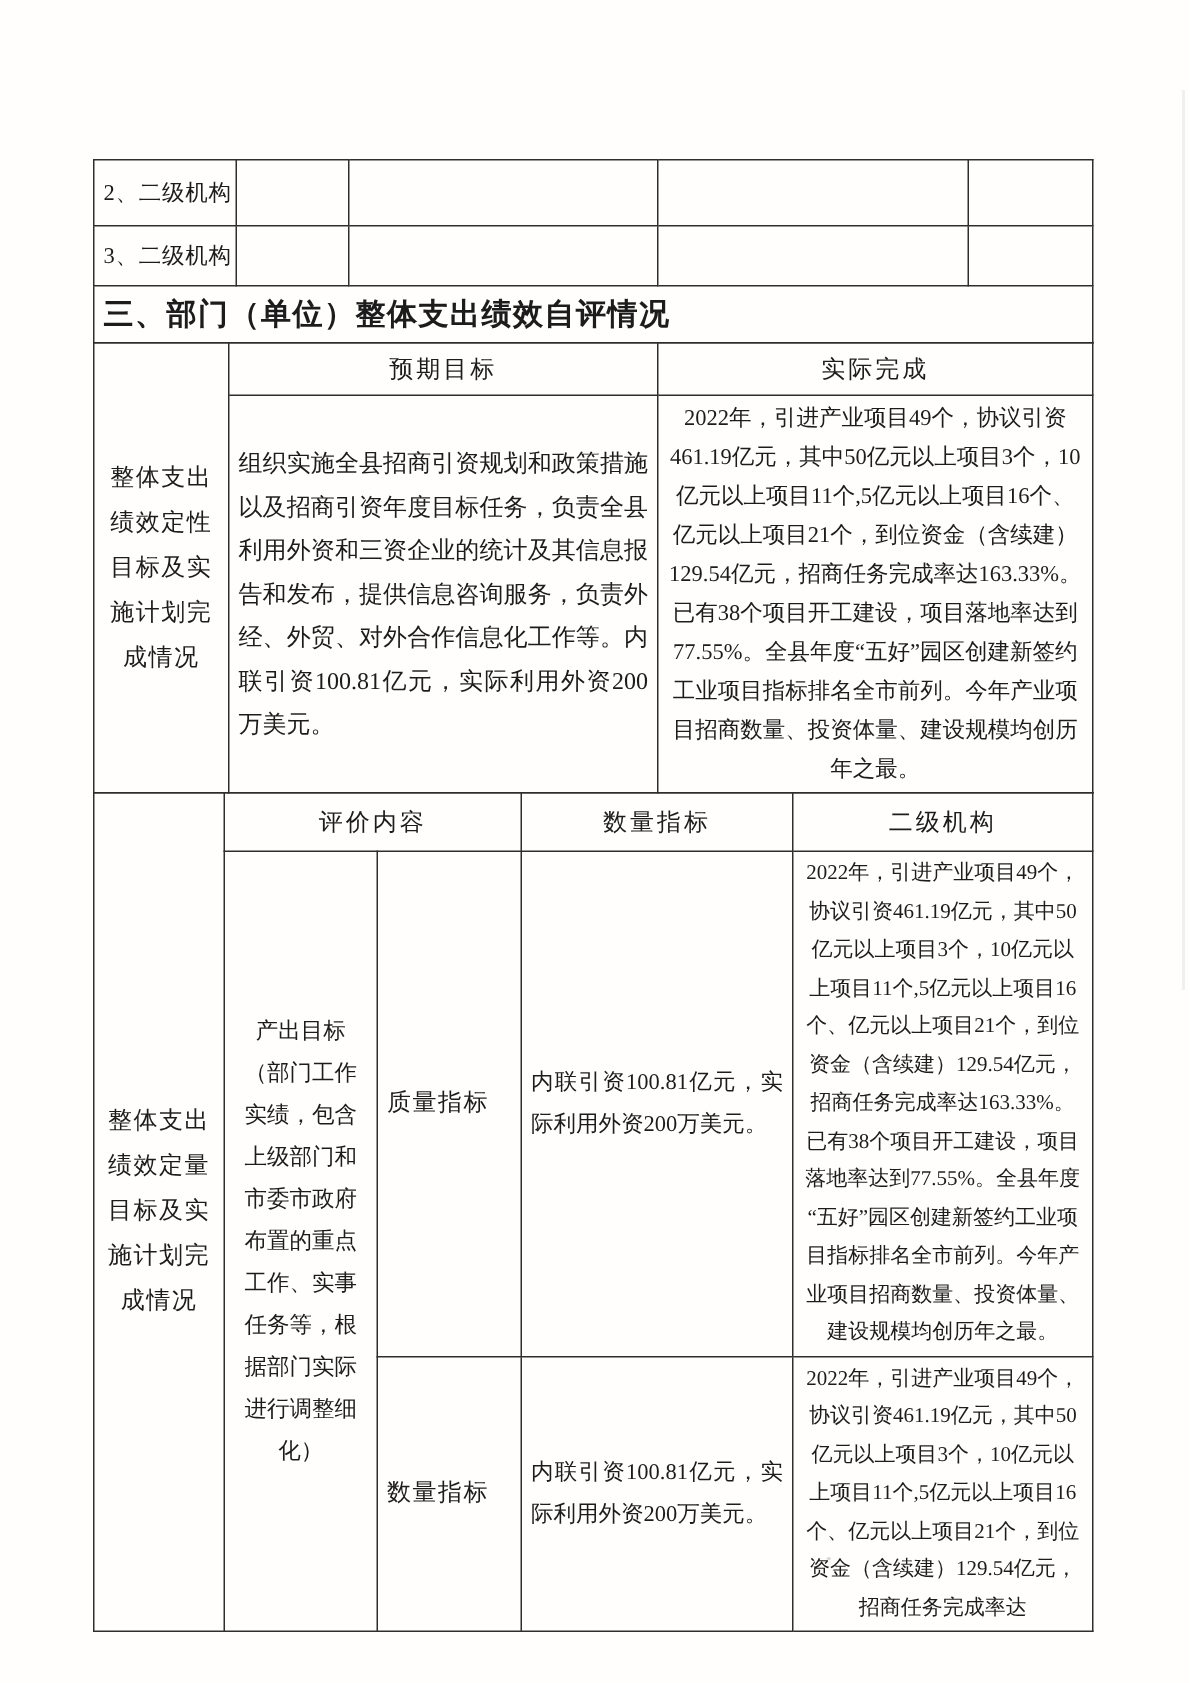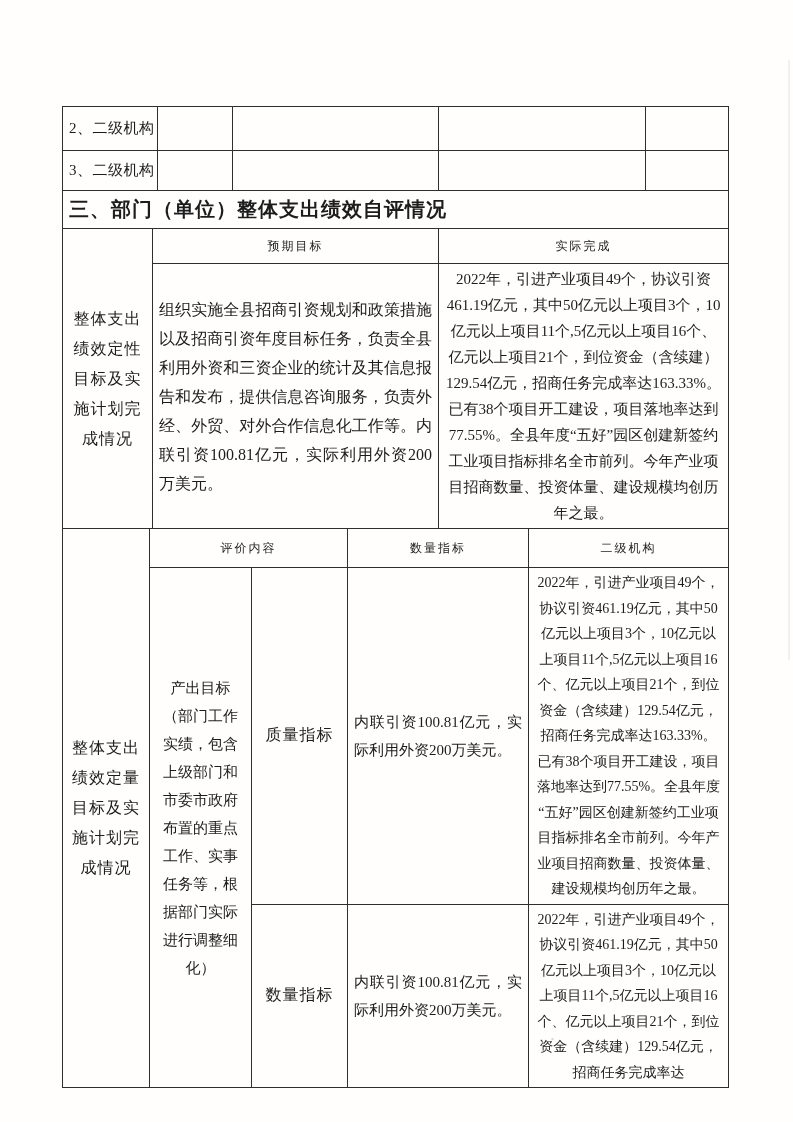--- a/index.html
+++ b/index.html
@@ -38,21 +38,21 @@
   }
   .title-cell{
     font-family:"DejaVu Sans","Liberation Sans",sans-serif;
     font-weight:bold;
     font-size:20px;
     letter-spacing:1px;
     padding:4px 0;
   }
   
   .hdr{
-    font-size:12px;
+    font-size:16px;
     text-align:center;
     letter-spacing:2px;
     margin-left:36px;
   }
   
   .rowhdr{
     font-size:16px;
     text-align:center;
     line-height:30px;
     letter-spacing:1px;
@@ -75,21 +75,21 @@
   }
   
   .output-goal{
     font-size:15px;
     line-height:28px;
     text-align:center;
     padding:4px 4px;
   }
   .indicator{
     font-size:16px;
-    text-align:center;
+    text-align:left;
     letter-spacing:1px;
   }
   .target-text{
     font-size:15px;
     line-height:28px;
     text-align:justify;
     text-justify:inter-character;
     padding:4px 6px;
   }
   .completion-text{

